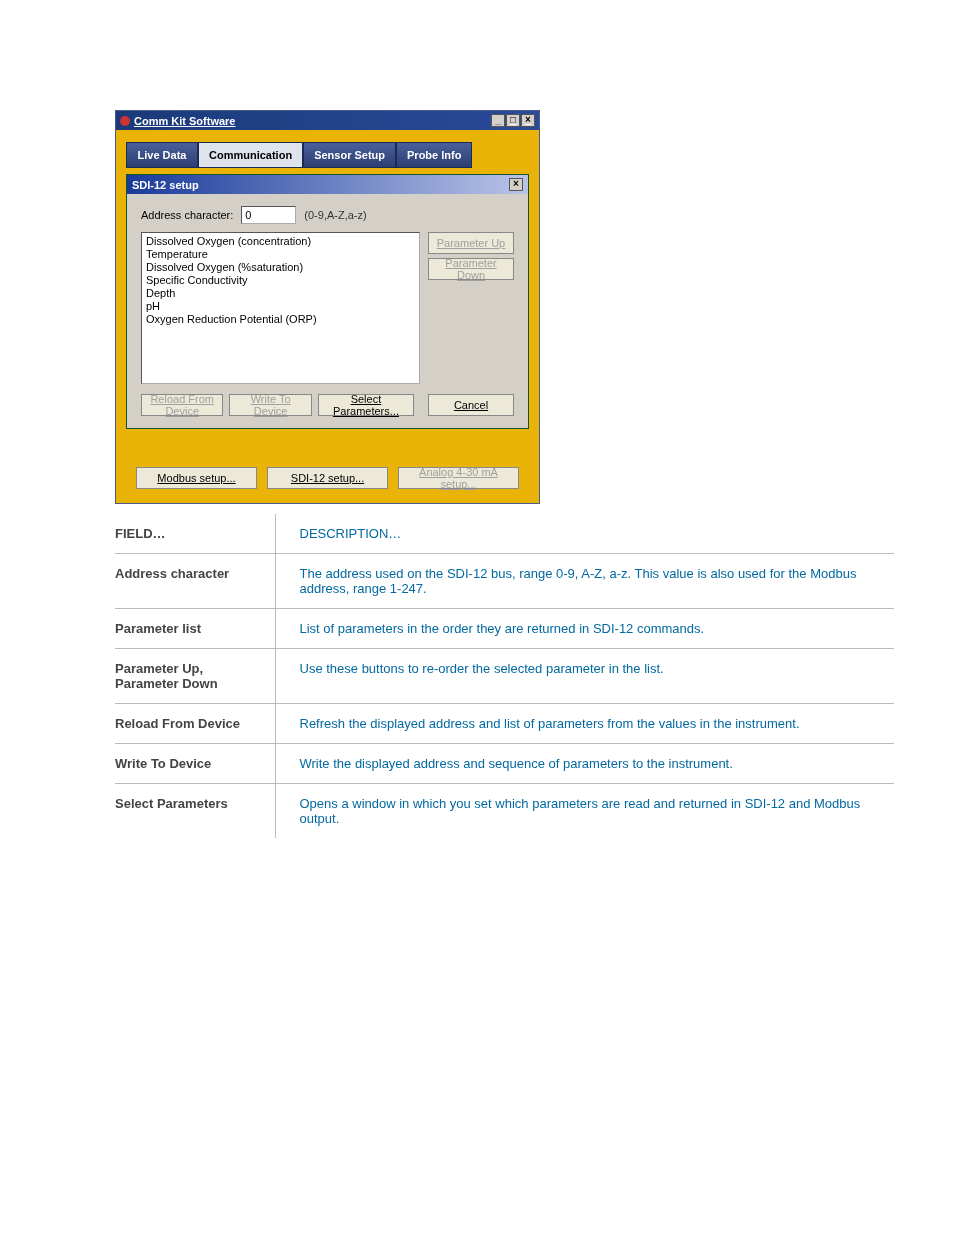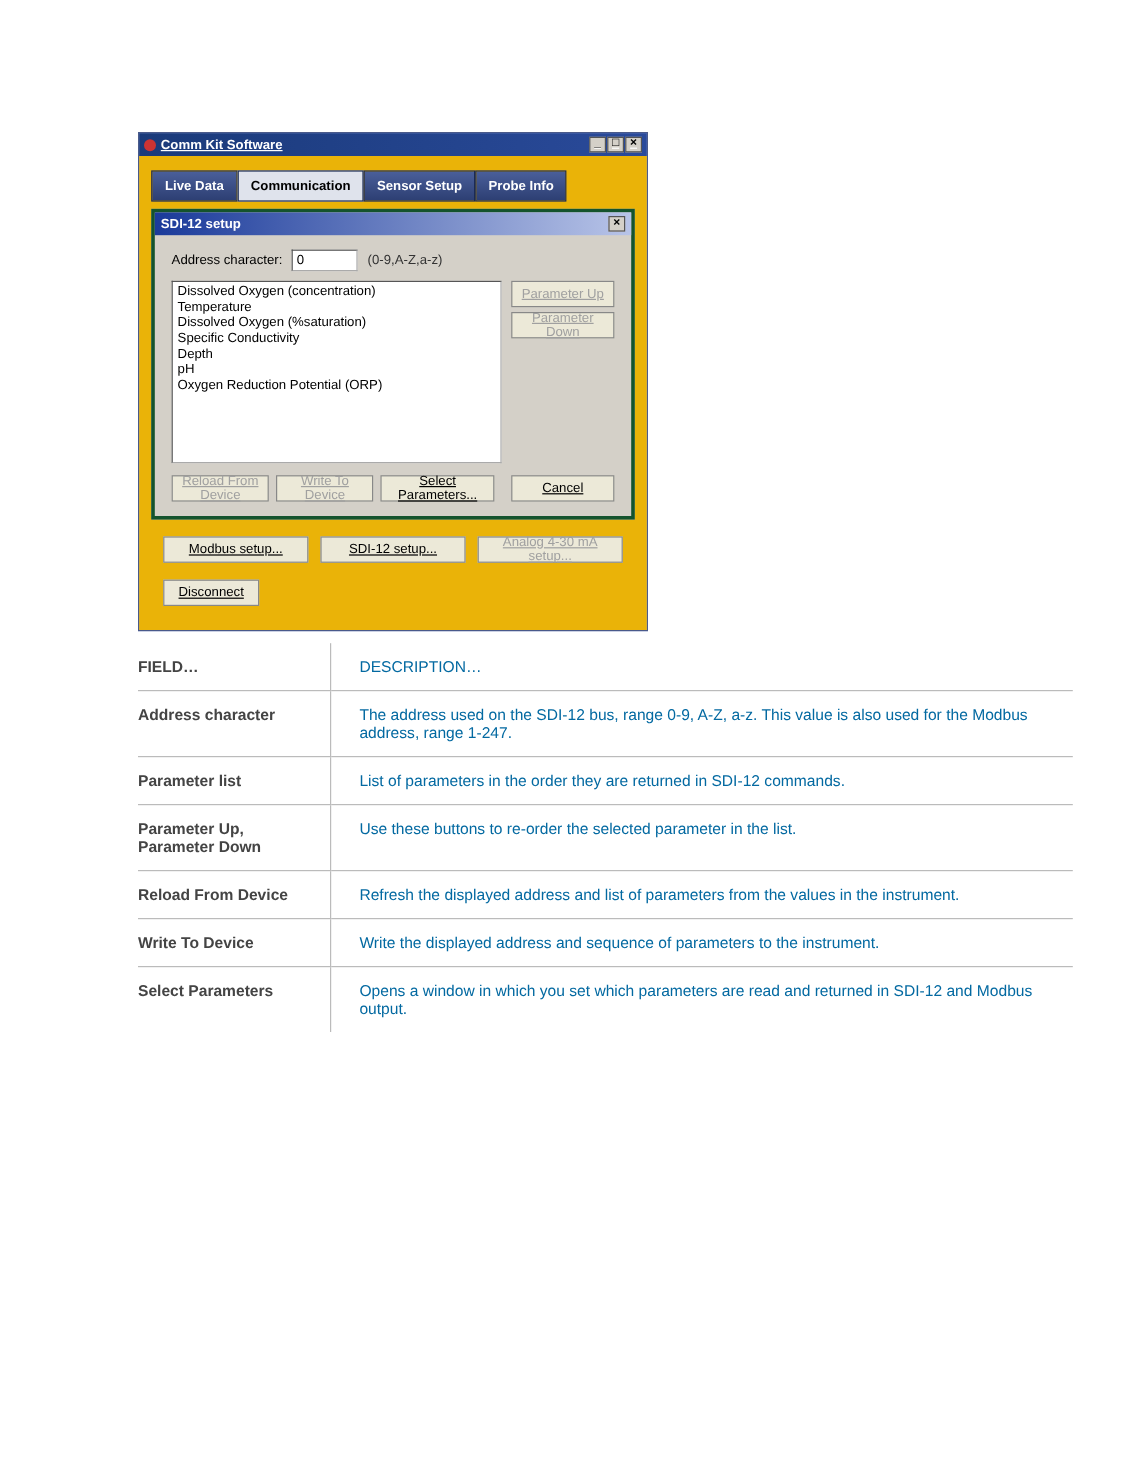--- a/index.html
+++ b/index.html
@@ -12,21 +12,21 @@
   .titlebar .dot { width: 10px; height: 10px; background: #c33; border-radius: 50%; margin-right: 4px; }
   .titlebar .spacer { flex: 1; }
   .tb-btns { display: flex; gap: 1px; }
   .tb-btn { width: 14px; height: 13px; background: #d4d0c8; border: 1px solid #555; font: bold 10px/10px Arial; text-align: center; color: #000; }
   .client { padding: 12px 10px 10px 10px; background: #eab308; }
 
   .tab-strip { display: flex; gap: 0; margin-bottom: 6px; }
   .tab { background: linear-gradient(#4a5f9a, #2d3f73); color: #fff; font: bold 11px Arial; padding: 6px 10px; border: 1px solid #1a2a55; min-width: 72px; text-align: center; cursor: pointer; }
   .tab.sel { background: #dfe3ec; color: #000; }
 
-  .panel { background: #d4d0c8; border: 3px solid #14532d; padding: 0 0 10px 0; }
+  .panel { background: #d4d0c8; border: 1px solid #14532d; padding: 0 0 10px 0; }
   .panel-hdr { background: linear-gradient(to right, #1a3a9a, #b8c4e8); color: #fff; font: bold 11px Arial; padding: 3px 5px; display: flex; align-items: center; }
   .panel-hdr .spacer { flex: 1; }
   .close-x { width: 14px; height: 13px; background: #d4d0c8; border: 1px solid #555; font: bold 10px/10px Arial; text-align: center; color: #000; }
 
   .row-addr { display: flex; align-items: center; gap: 8px; padding: 12px 14px 8px 14px; font: 11px Arial; }
   .row-addr input { width: 55px; height: 18px; border: 1px inset #aaa; font: 11px Arial; padding: 1px 3px; }
   .hint { font: 11px Arial; color: #333; }
 
   .mid { display: flex; padding: 0 14px; gap: 8px; }
   .listbox { flex: 1; height: 152px; background: #fff; border: 1px inset #aaa; font: 11px Arial; padding: 2px 4px; overflow: hidden; }
@@ -34,21 +34,21 @@
   .side-btns { display: flex; flex-direction: column; gap: 4px; width: 86px; }
   .btn, .btn-dis { background: #ece9d8; border: 1px solid #888; height: 22px; font: 11px Arial; padding: 0 6px; text-align: center; display: flex; align-items: center; justify-content: center; text-decoration: underline; }
   .btn-dis { color: #a0a0a0; }
   .btn { color: #000; cursor: pointer; }
 
   .btn-row { display: flex; gap: 6px; padding: 10px 14px 2px 14px; }
   .btn-row .b { flex: 1; }
   .btn-row .bwide { flex: 1.2; }
   .btn-row .cancel-slot { width: 86px; margin-left: 8px; }
 
-  .bottom-btns { display: flex; gap: 10px; padding: 14px 10px 4px 10px; justify-content: flex-start; }
+  .bottom-btns { display: flex; gap: 10px; padding: 14px 10px 4px 10px; justify-content: flex-start; margin-top: 24px; }
   .bottom-btns .slot { width: 124px; }
 
   .disconnect-row { padding: 10px; }
   .disconnect-row .btn { width: 80px; }
 
   
   .desc-table { width: 100%; border-collapse: collapse; margin-top: 10px; font: 13px Arial; color: #444; }
   .desc-table tr { border-top: 1px solid #bbb; }
   .desc-table tr:first-child { border-top: none; }
   .desc-table td { vertical-align: top; padding: 12px 16px 12px 0; }
@@ -124,23 +124,20 @@
             <div class="btn">Modbus setup...</div>
           </div>
         <div class="slot">
             <div class="btn">SDI-12 setup...</div>
           </div>
         <div class="slot">
             <div class="btn-dis">Analog 4-30 mA setup...</div>
           </div>
       </div>
 
-      <div class="disconnect-row">
-        <div class="btn">Disconnect</div>
-      </div>
     </div>
   </div>
 
   <table class="desc-table">
     <tbody>
         <tr>
       <td class="term vrule">FIELD…</td>
       <td class="def">DESCRIPTION…</td>
     </tr>
     <tr>

